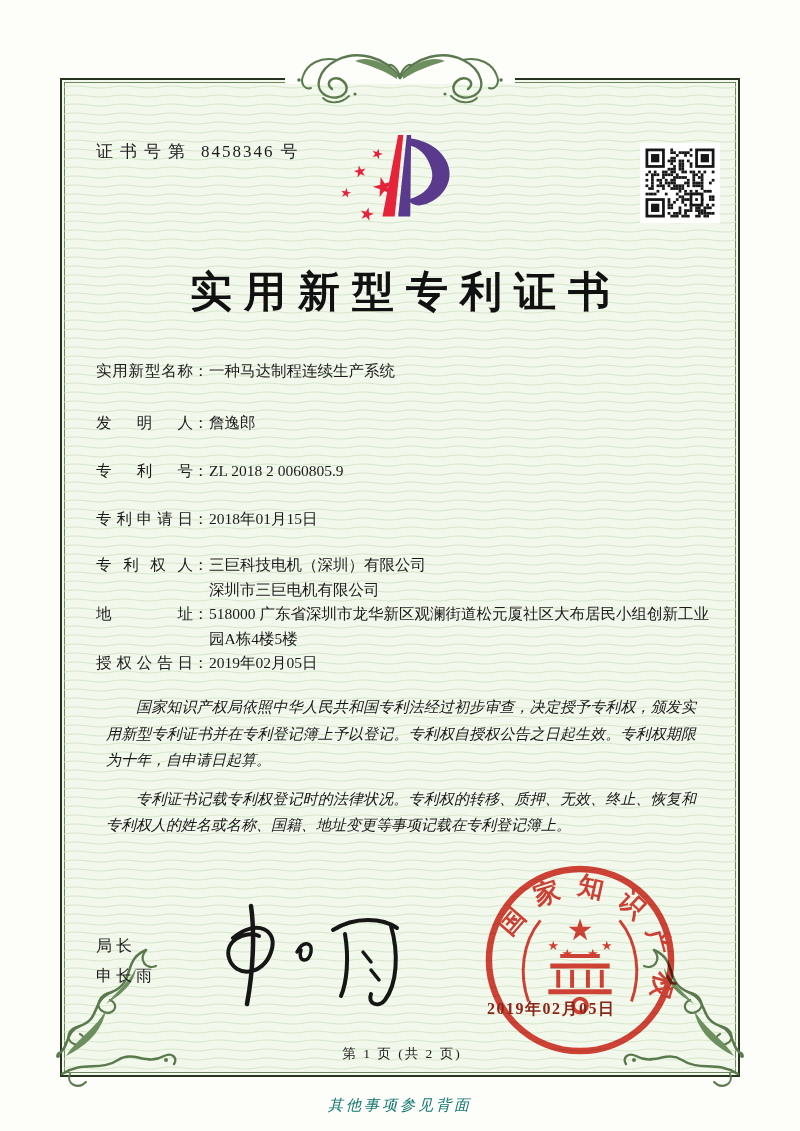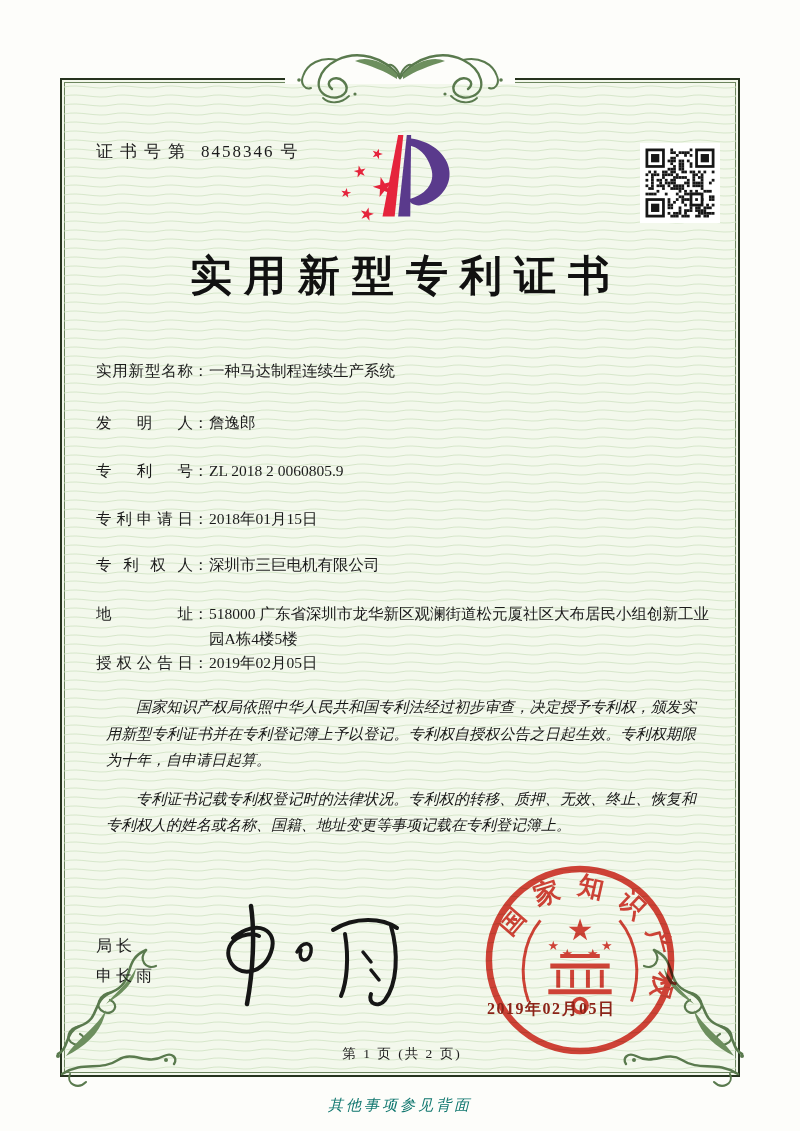--- a/index.html
+++ b/index.html
@@ -16,21 +16,21 @@
     border:2px solid #26331e;background:#f3f8ec;box-sizing:border-box;
   }
   .frame-inner{position:absolute;inset:2px;border:1px solid #6c855e;}
   
   .cert-no{left:96px;top:140px;font-size:17px;white-space:nowrap;}
   .cert-no .pre{letter-spacing:7px;margin-top:48px;}
   .cert-no .num{margin-left:9px;letter-spacing:2px;}
   .cert-no .suf{margin-left:6px;}
   
   .title{
-    left:60px;top:248px;width:680px;text-align:center;
+    left:60px;top:264px;width:680px;text-align:center;
     font-size:42px;font-weight:700;letter-spacing:12px;padding-left:12px;
     box-sizing:border-box;color:#111;
   }
   
   .field-row{left:96px;font-size:15.5px;white-space:nowrap;line-height:25px;}
   .flabel{display:inline-block;width:97px;text-align:justify;text-align-last:justify;vertical-align:top;}
   .flabel2{display:inline-block;width:72px;text-align:justify;text-align-last:justify;vertical-align:top;}
   .fcolon{display:inline-block;width:16px;vertical-align:top;}
   .fvalue{display:inline-block;vertical-align:top;}
   .fvalue .line{display:block;}
@@ -456,21 +456,21 @@
 
 <div class="field-row abs" style="top:458px">
   <span class="flabel">专利号</span><span class="fcolon">：</span><span class="fvalue">ZL 2018 2 0060805.9</span>
 </div>
 
 <div class="field-row abs" style="top:506px">
   <span class="flabel">专利申请日</span><span class="fcolon">：</span><span class="fvalue">2018年01月15日</span>
 </div>
 
 <div class="field-row abs" style="top:552px">
-  <span class="flabel">专利权人</span><span class="fcolon">：</span><span class="fvalue"><span class="line">深圳市三巨电机有限公司</span></span>
+  <span class="flabel">专利权人</span><span class="fcolon">：</span><span class="fvalue"><span class="line">三巨科技电机（深圳）有限公司</span><span class="line">深圳市三巨电机有限公司</span></span>
 </div>
 
 <div class="field-row abs" style="top:601px">
   <span class="flabel">地址</span><span class="fcolon">：</span><span class="fvalue wrap">518000 广东省深圳市龙华新区观澜街道松元厦社区大布居民小组创新工业园A栋4楼5楼</span>
 </div>
 
 <div class="field-row abs" style="top:650px">
   <span class="flabel">授权公告日</span><span class="fcolon">：</span><span class="fvalue">2019年02月05日</span>
 </div>
 

